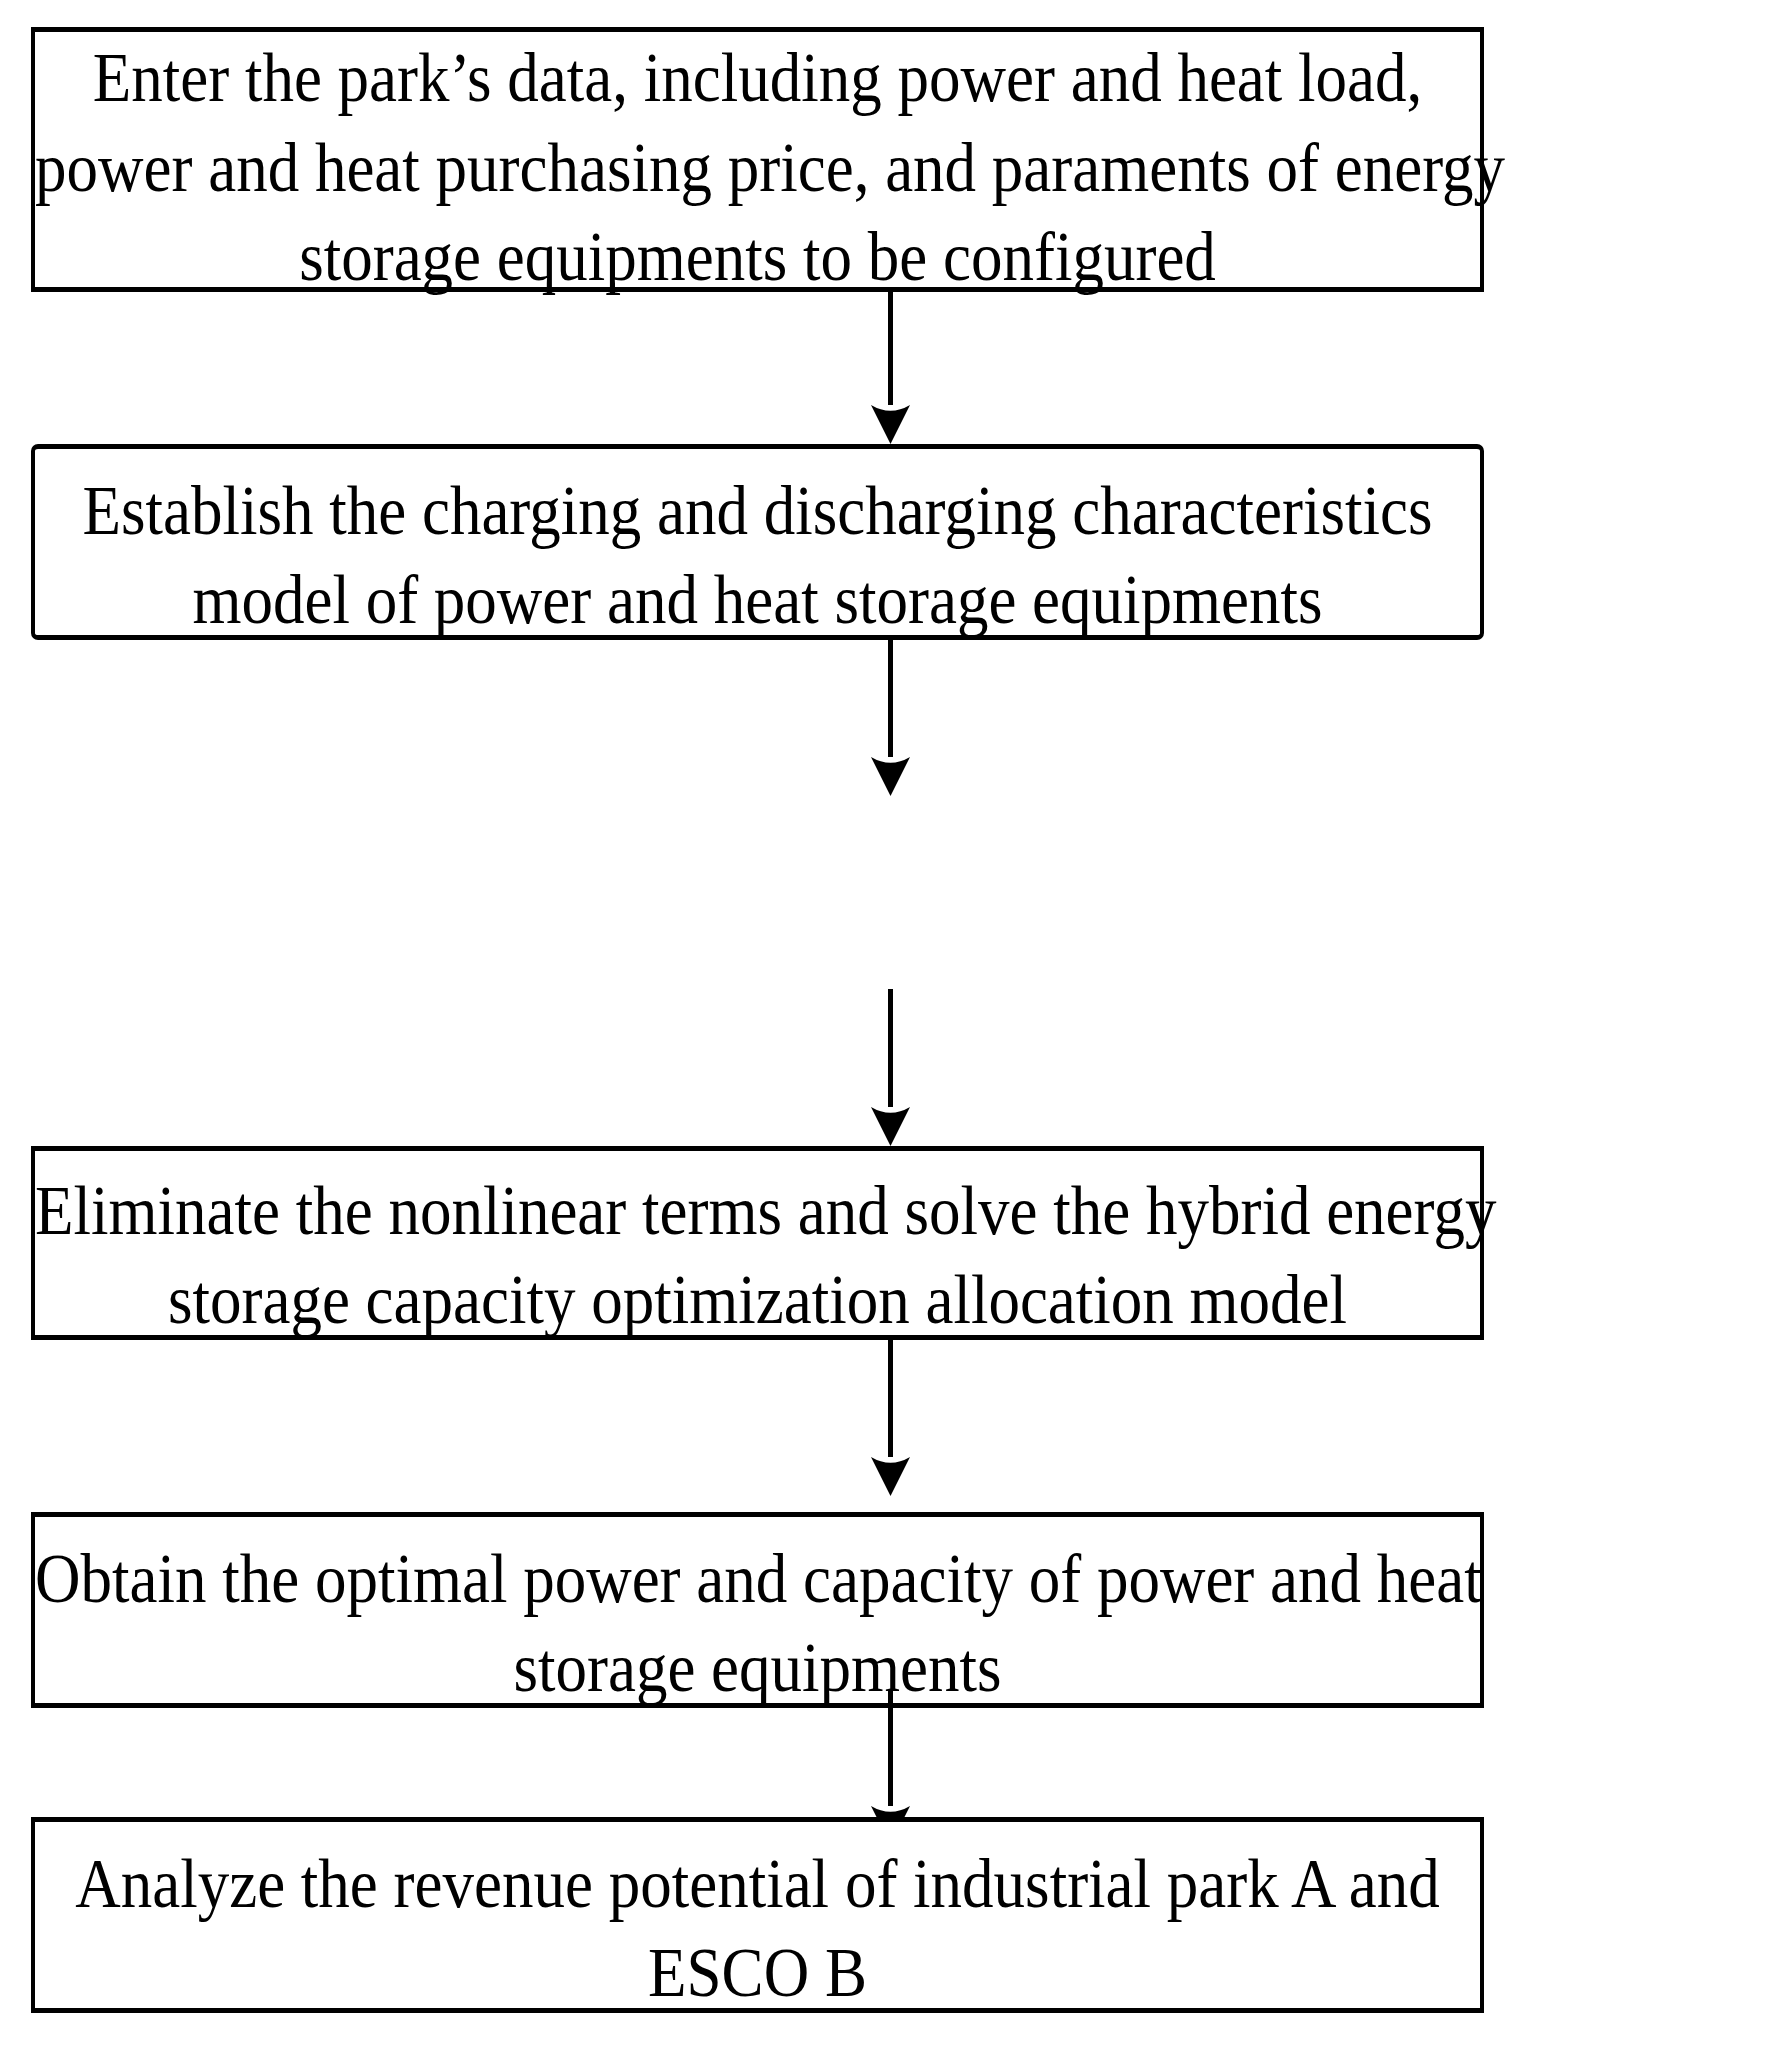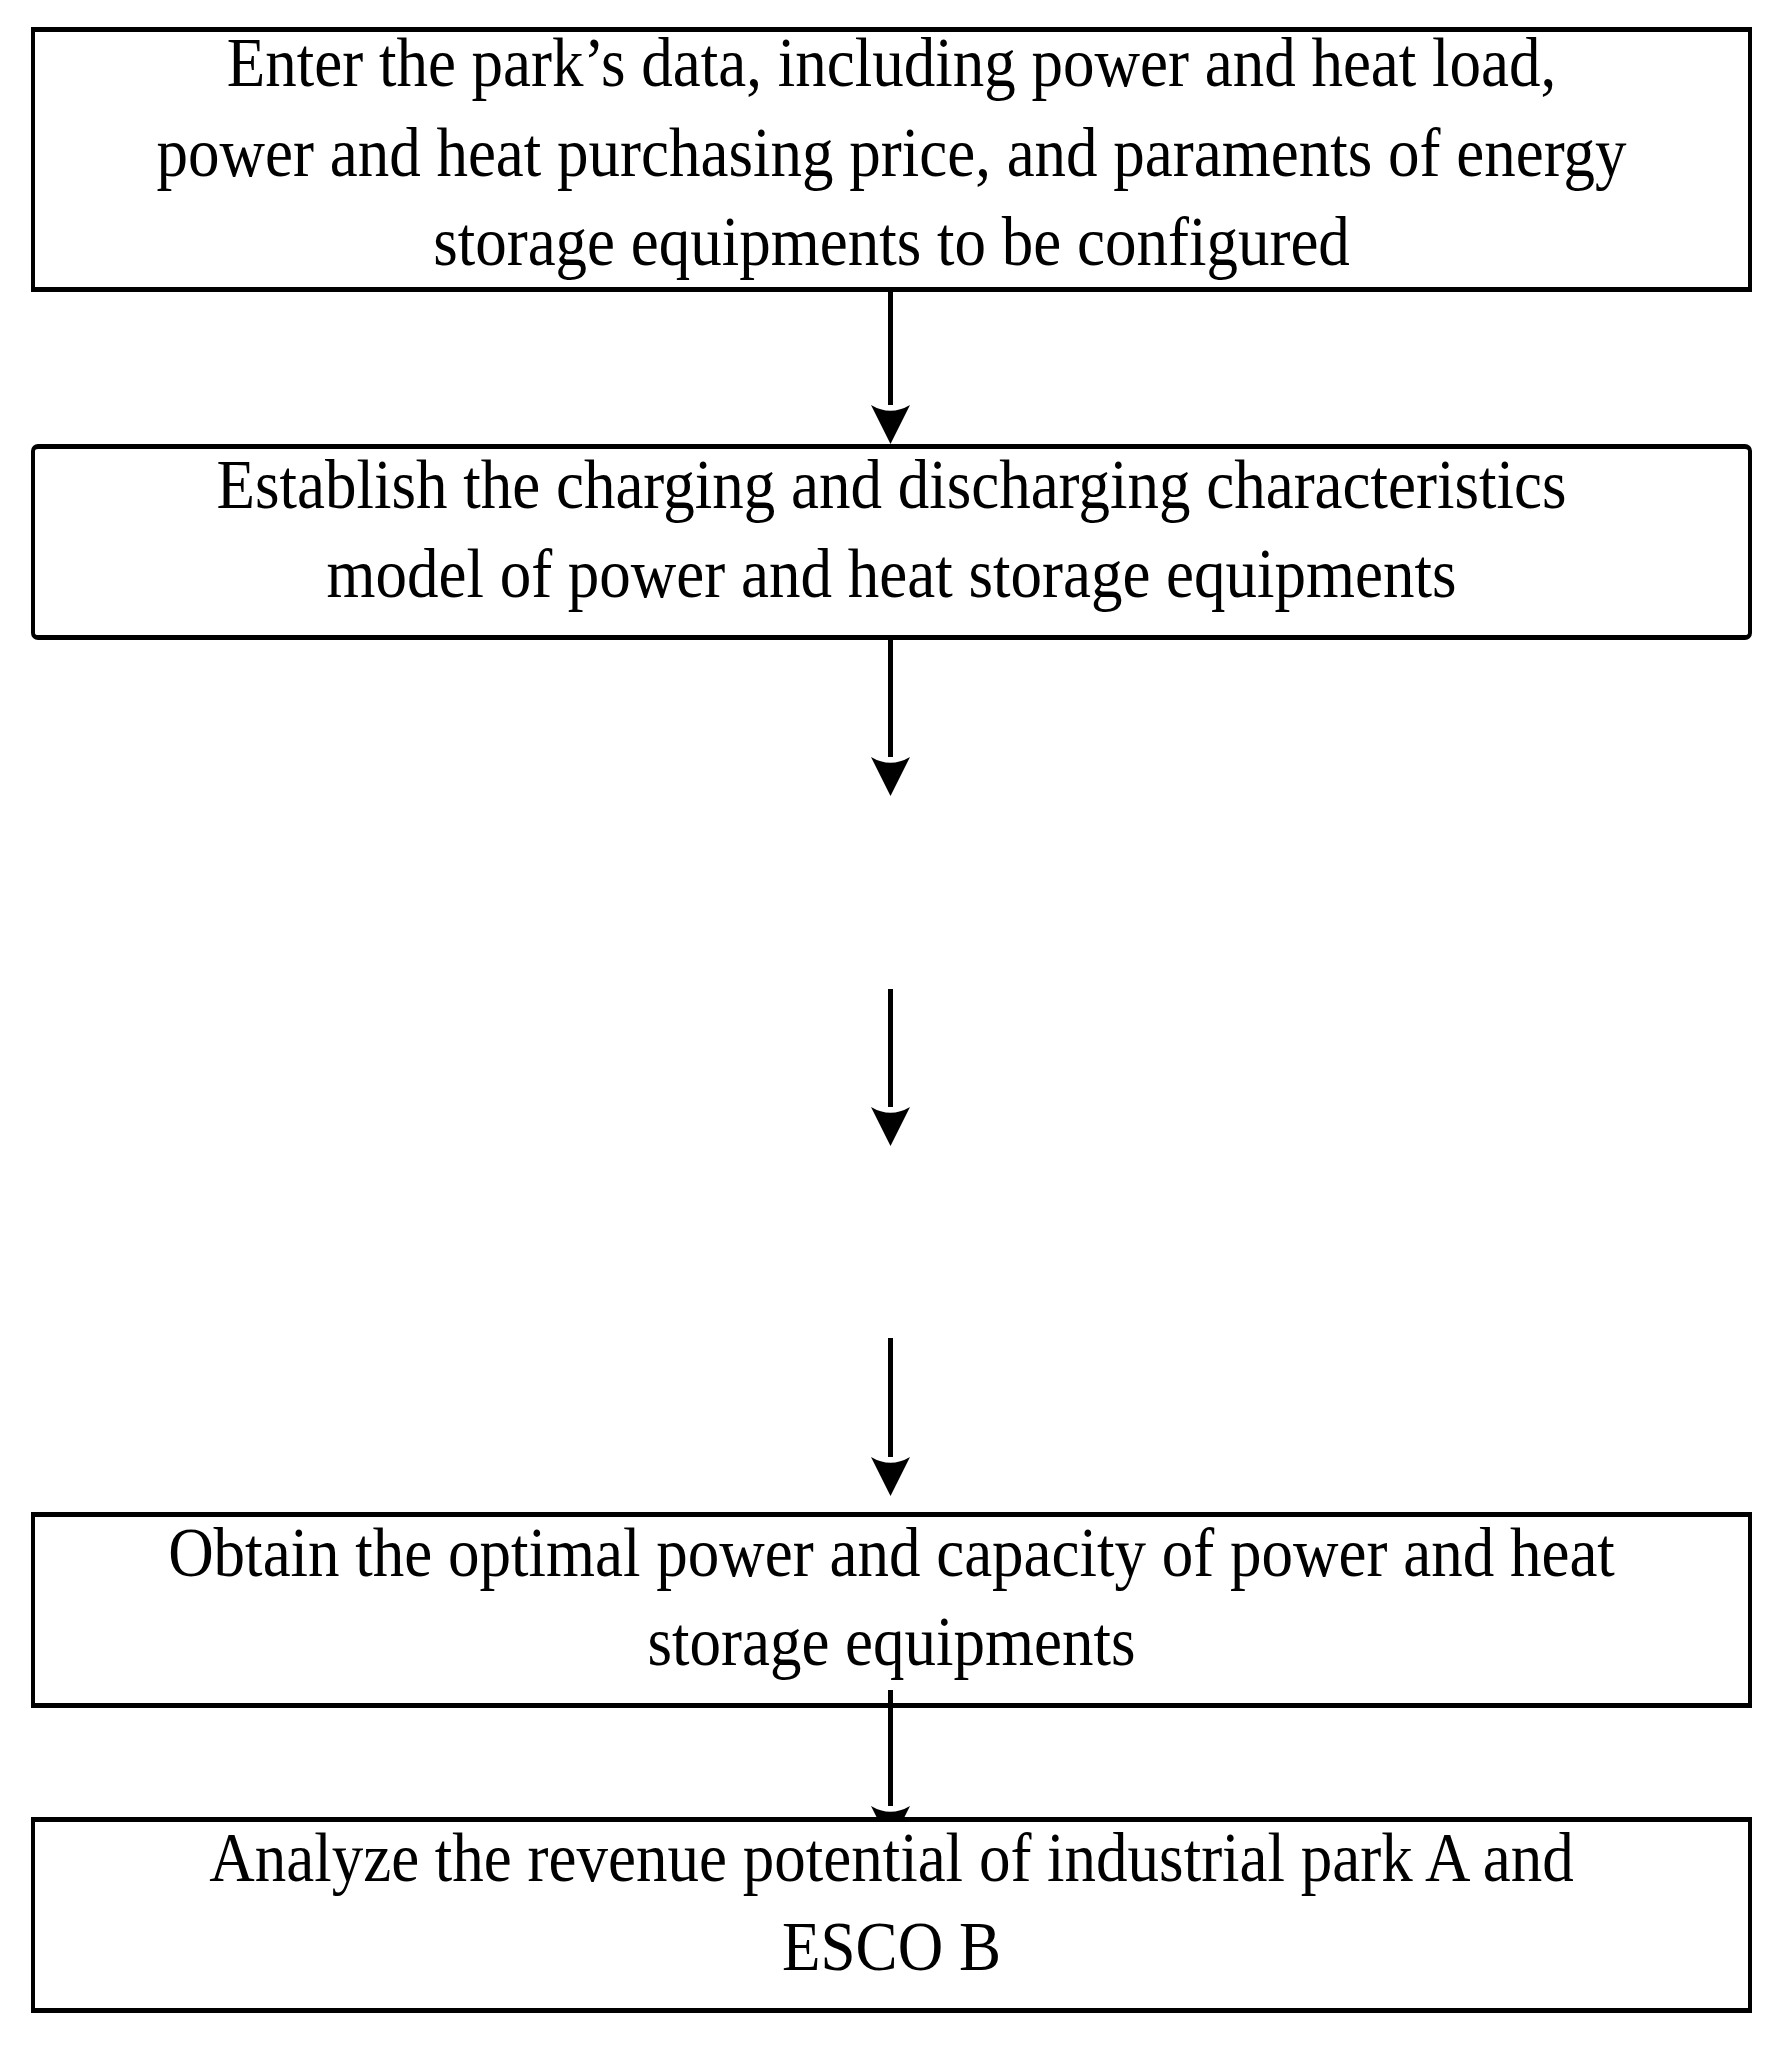--- a/index.html
+++ b/index.html
@@ -12,27 +12,27 @@
     width: 1775px;
     height: 2067px;
     background: #ffffff;
     font-family: "Liberation Serif", "DejaVu Serif", serif;
     color: #000000;
     overflow: hidden;
   }
   .box {
     position: absolute;
     left: 31px;
-    width: 1721px;
+    width: 1453px;
     box-sizing: border-box;
     background: #ffffff;
     border: solid #000000;
     border-width: 5px 4.1px 5.8px 4.1px;
     display: flex;
-    align-items: flex-start;
+    align-items: flex-end;
     justify-content: center;
   }
   .box-text {
     width: 100%;
     text-align: center;
     font-size: 63px;
     line-height: 80px;
     transform: scaleY(1.12);
     transform-origin: 50% 50%;
     white-space: nowrap;
@@ -102,20 +102,26 @@
   </div>
 
 
   <div class="arrow a3">
     <div class="stem"></div>
     <svg width="39" height="39" viewBox="0 0 47 47">
         <path d="M0,0 Q23.5,14 47,0 L23.5,47 Z" fill="#000000"></path>
       </svg>
   </div>
 
+  <div class="box b4">
+    <div class="box-text">
+      <div>Eliminate the nonlinear terms and solve the hybrid energy</div>
+      <div>storage capacity optimization allocation model</div>
+    </div>
+  </div>
 
   <div class="arrow a4">
     <div class="stem"></div>
     <svg width="39" height="39" viewBox="0 0 47 47">
         <path d="M0,0 Q23.5,14 47,0 L23.5,47 Z" fill="#000000"></path>
       </svg>
   </div>
 
   <div class="box b5">
     <div class="box-text">

